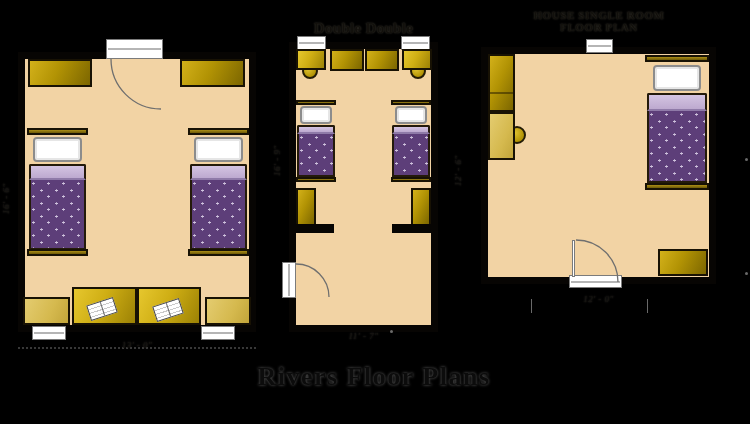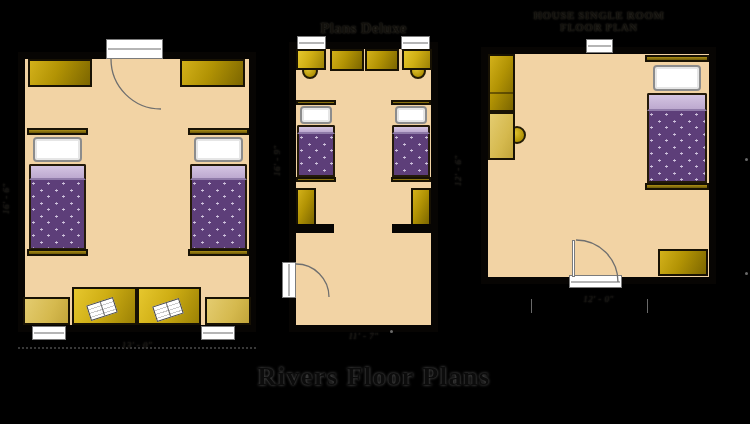--- a/index.html
+++ b/index.html
@@ -110,21 +110,21 @@
       <div class="line-h"></div>
     </div>
   <div class="abs opening" style="left:201px;top:326px;width:34px;height:14px;">
       <div class="line-h"></div>
     </div>
 
   <div class="abs dimline" style="left:18px;top:347px;width:238px;"></div>
   <div class="abs dim" style="left:18px;top:340px;width:238px;">13' - 0"</div>
   <div class="abs dim dim-v" style="left:1px;top:143px;height:112px;">16' - 6"</div>
 
-  <div class="abs plan-title" style="left:289px;top:20px;width:149px;font-size:15px;letter-spacing:.3px;">Plans Deluxe</div>
+  <div class="abs plan-title" style="left:289px;top:20px;width:149px;font-size:15px;letter-spacing:.3px;">Double Double</div>
 
   <div class="abs room" style="left:289px;top:42px;width:149px;height:290px;"></div>
 
   <div class="abs opening" style="left:297px;top:36px;width:29px;height:14px;">
       <div class="line-h"></div>
     </div>
   <div class="abs opening" style="left:401px;top:36px;width:29px;height:14px;">
       <div class="line-h"></div>
     </div>
 

